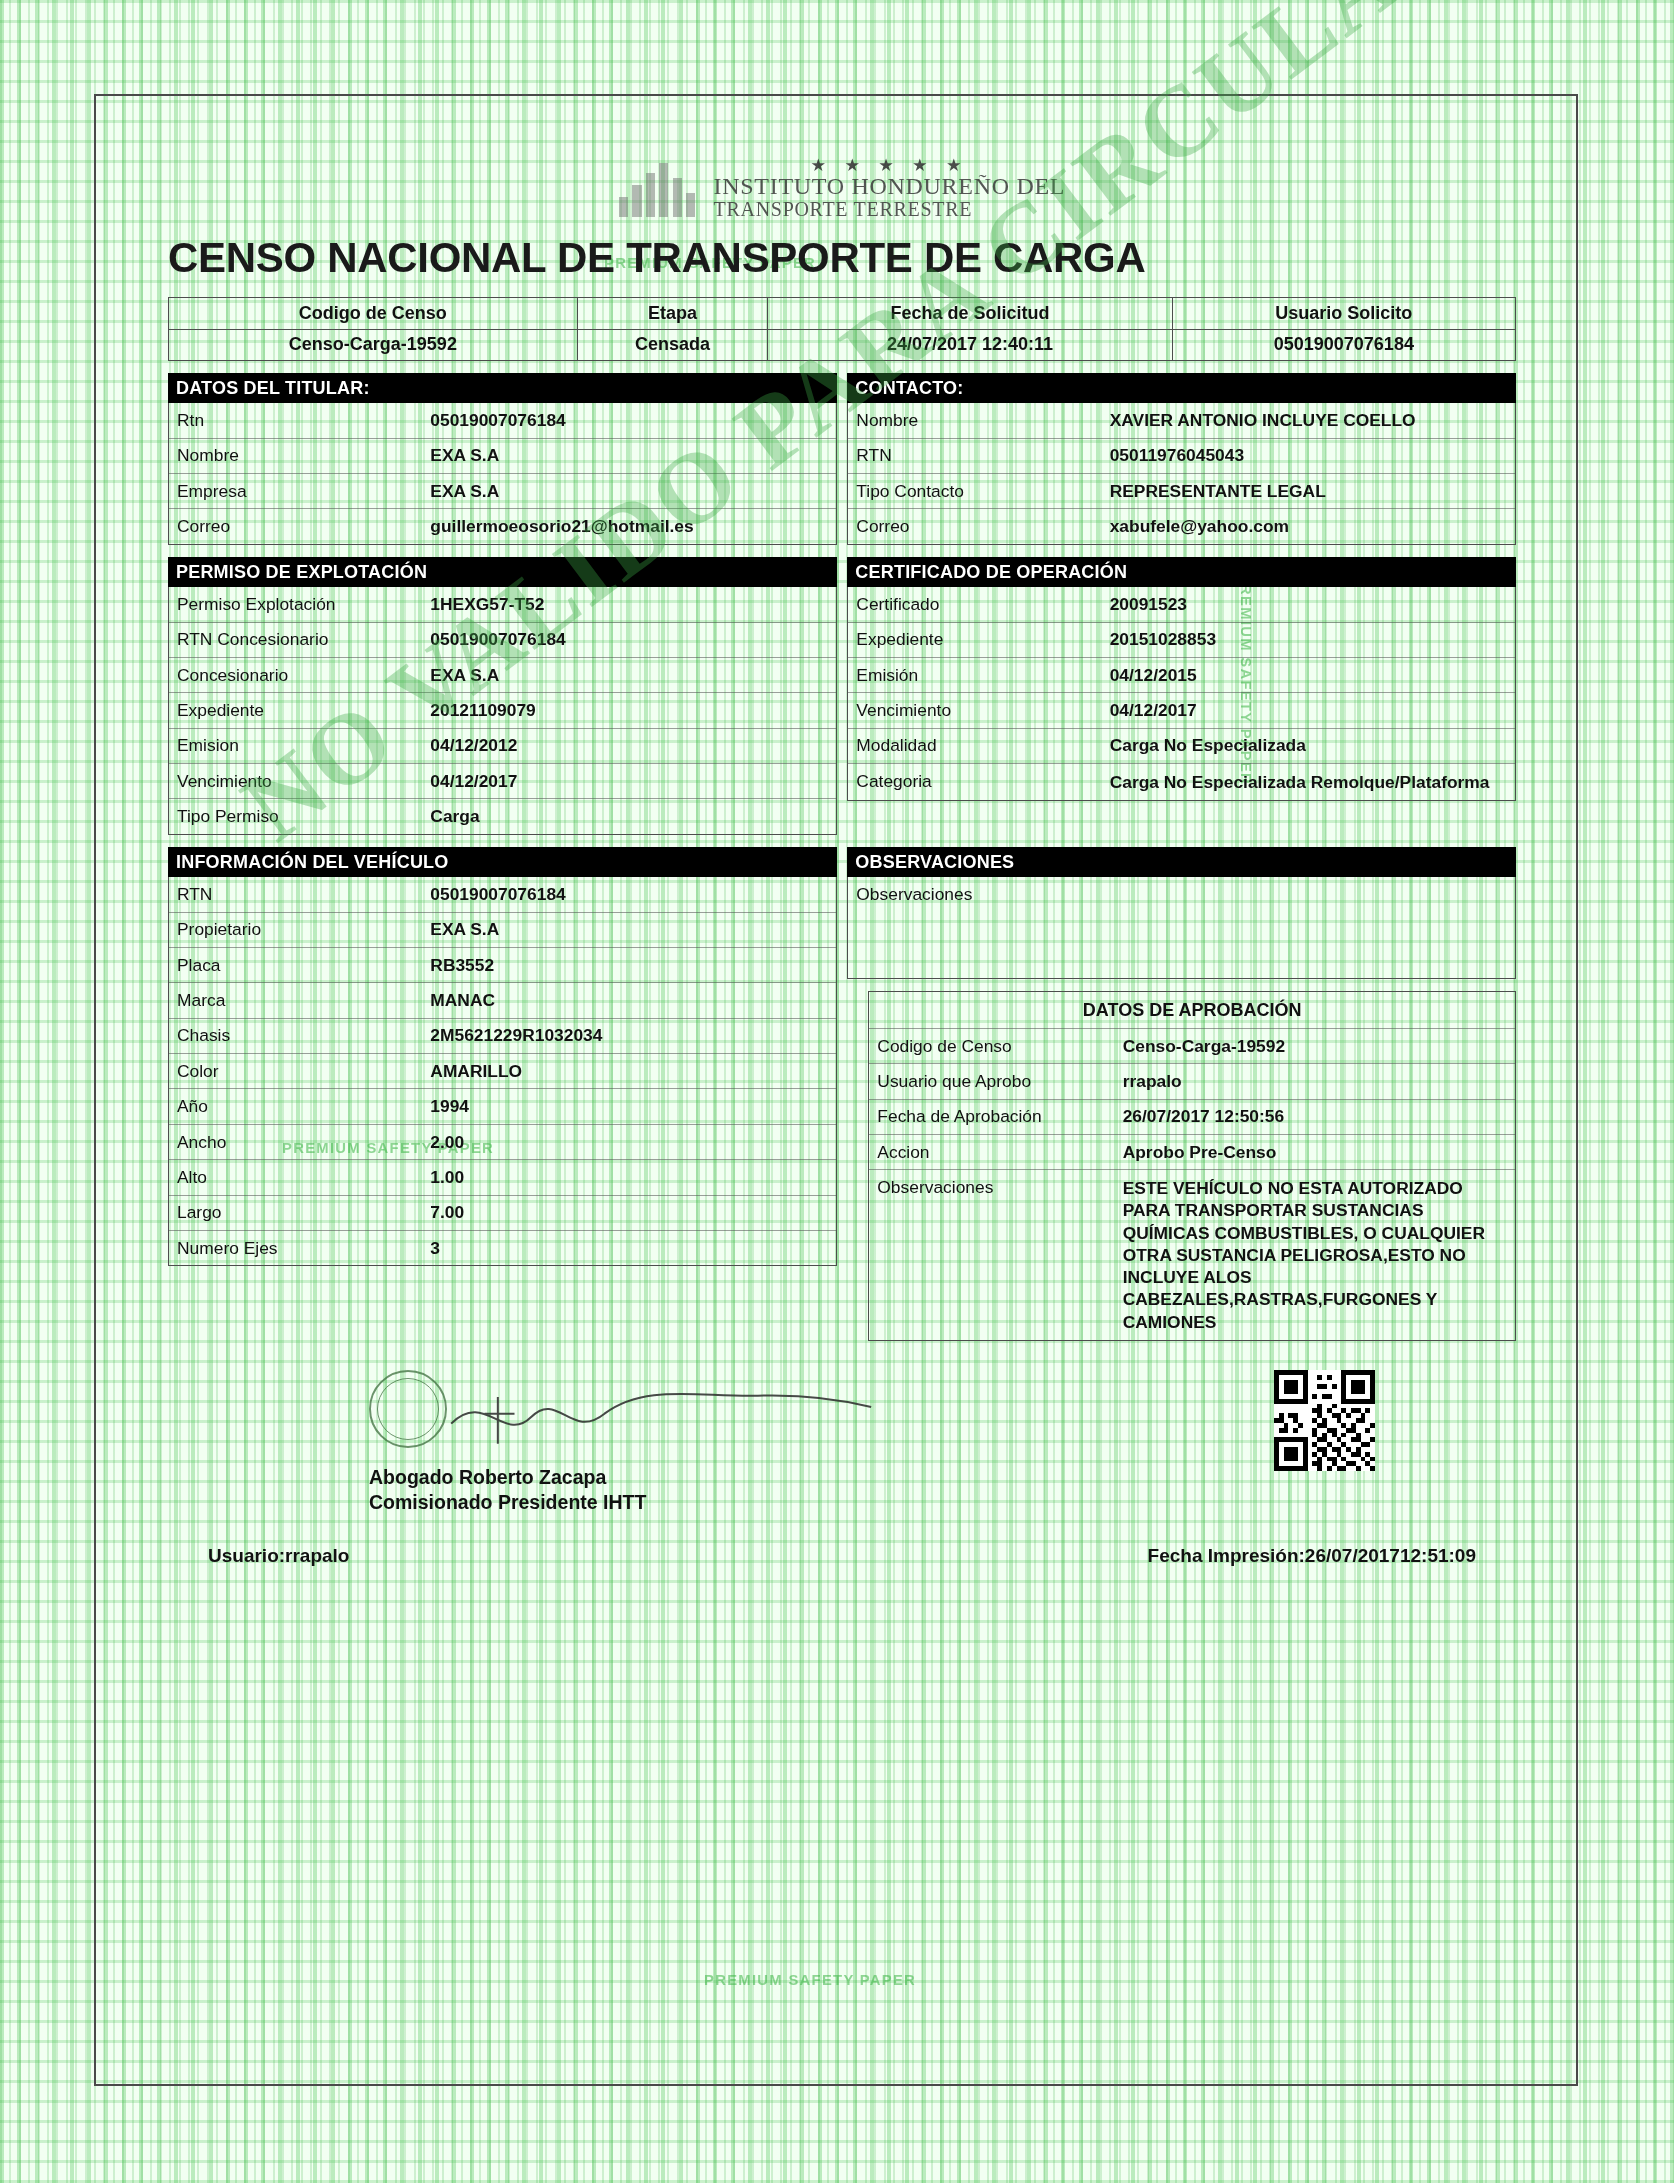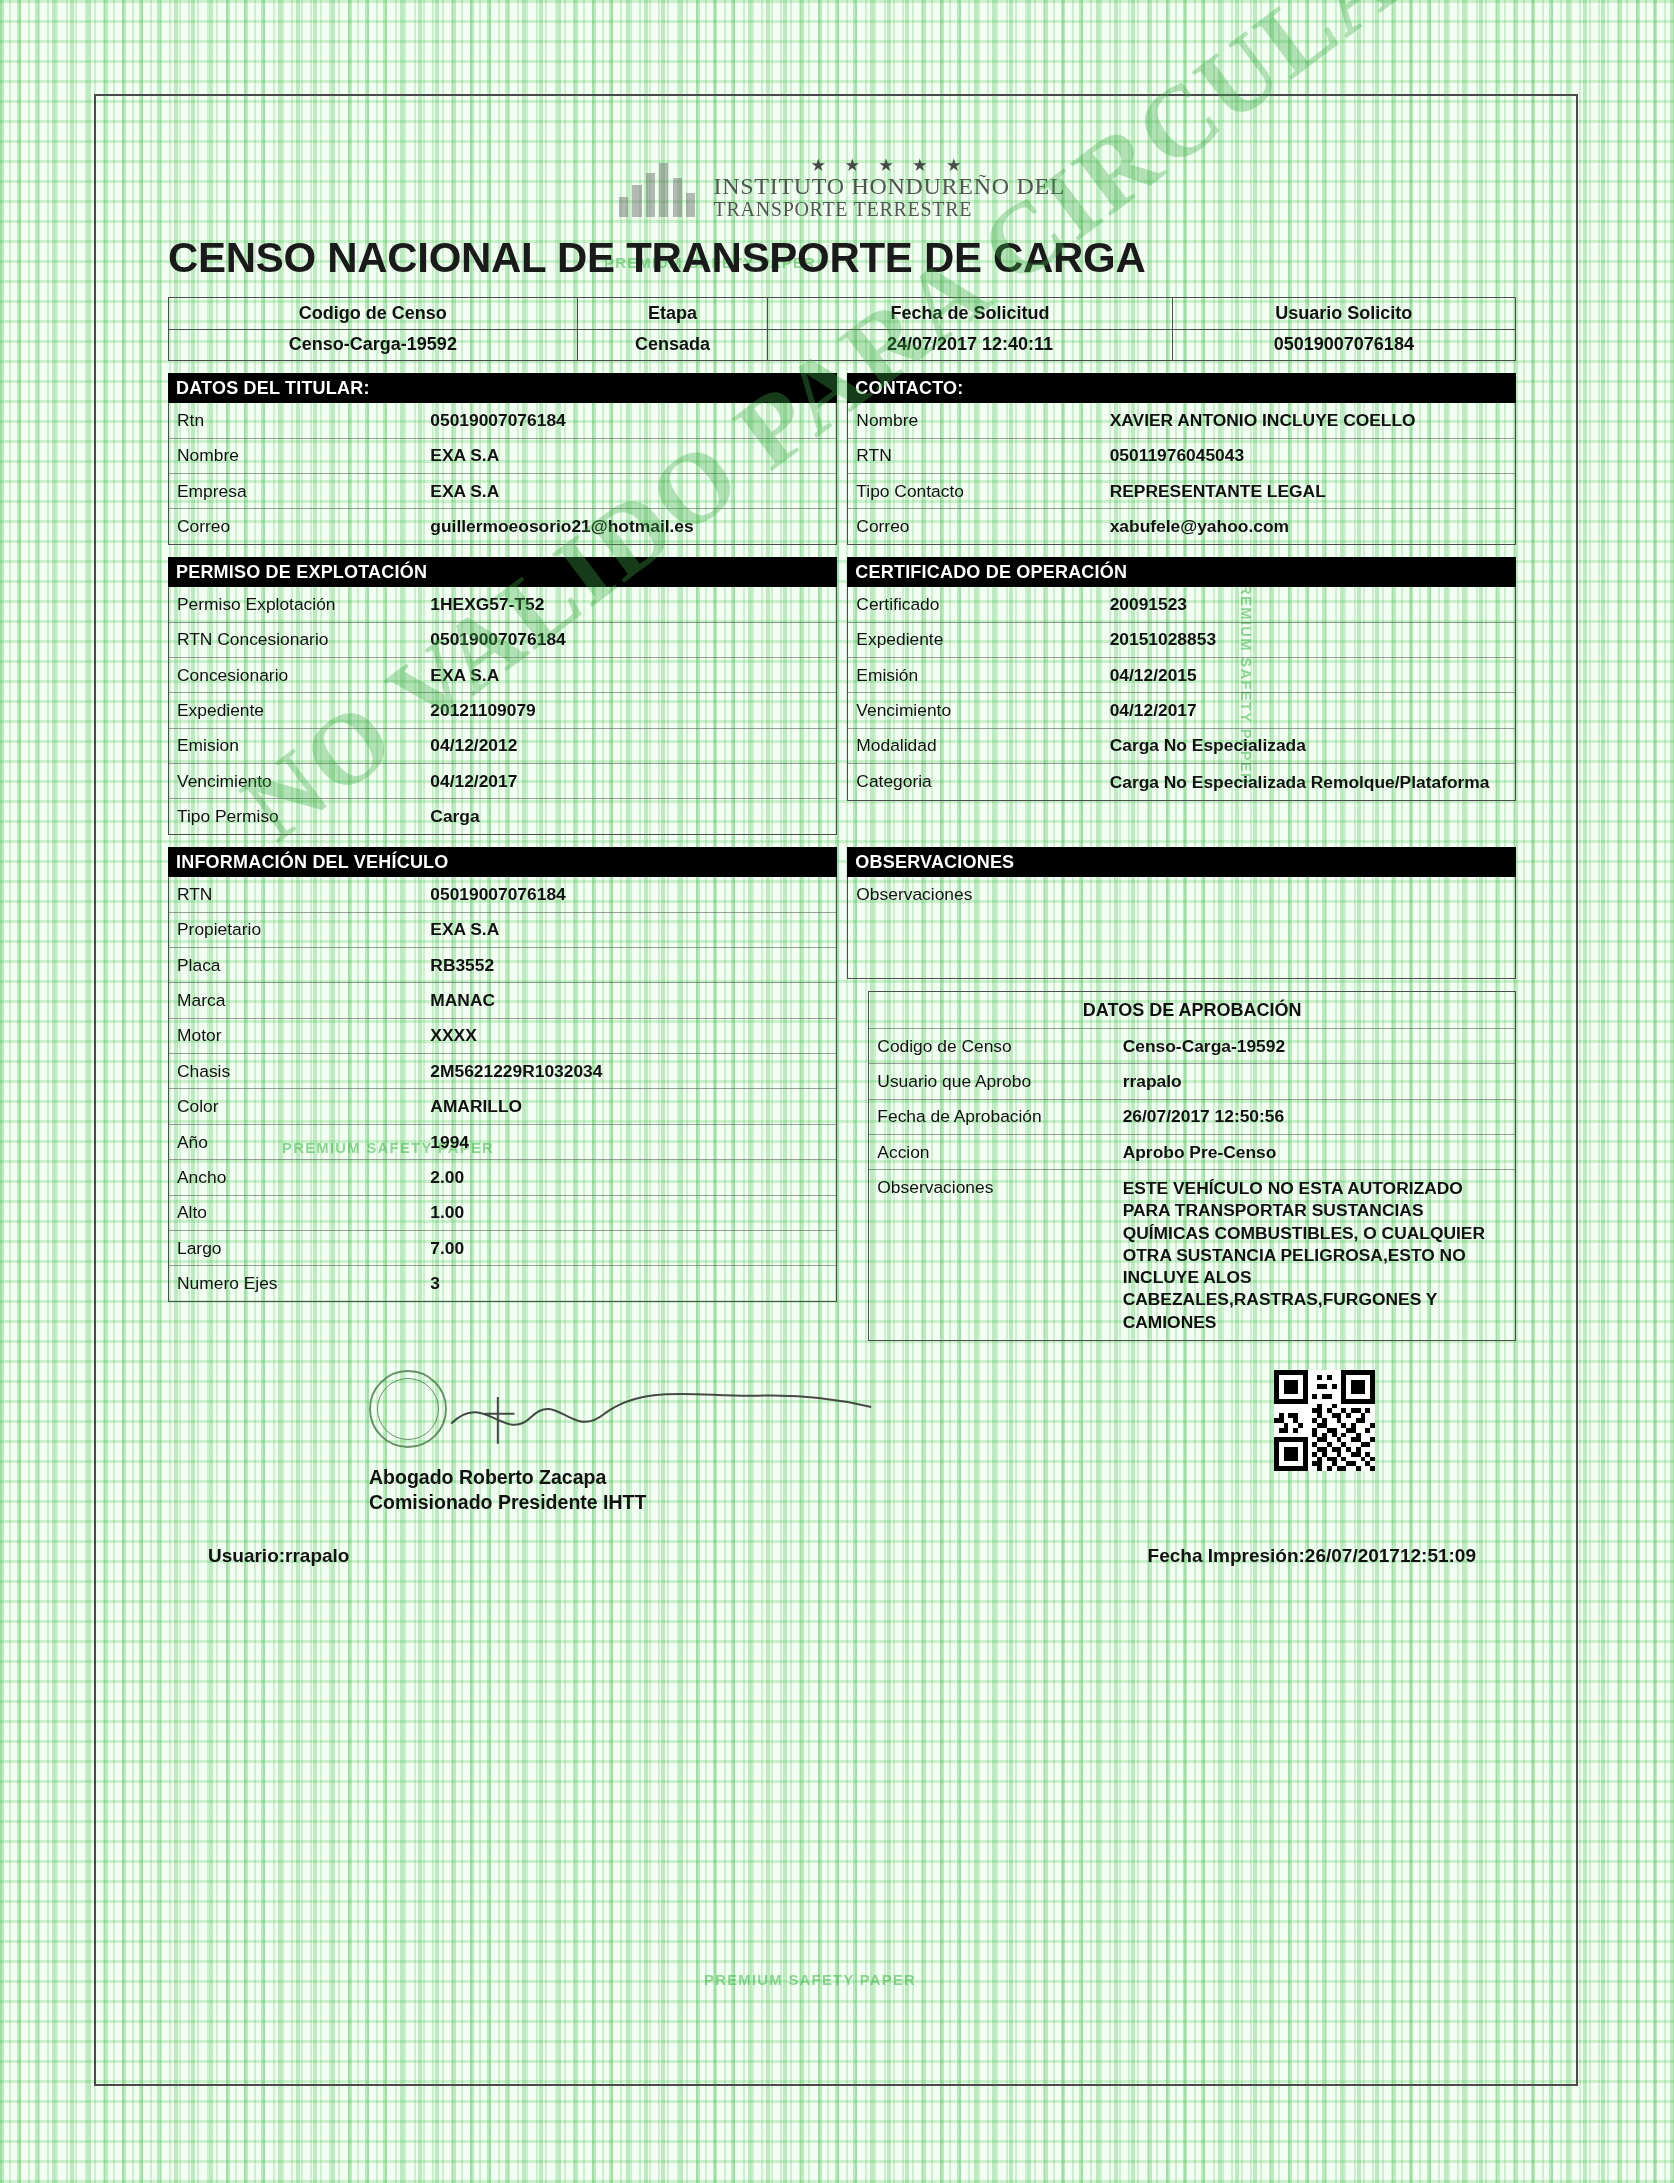--- a/index.html
+++ b/index.html
@@ -443,24 +443,20 @@
               <td class="k">Propietario</td>
               <td class="v">EXA S.A</td>
             </tr>
             <tr>
               <td class="k">Placa</td>
               <td class="v">RB3552</td>
             </tr>
             <tr>
               <td class="k">Marca</td>
               <td class="v">MANAC</td>
-            </tr>
-            <tr>
-              <td class="k">Motor</td>
-              <td class="v">XXXX</td>
             </tr>
             <tr>
               <td class="k">Chasis</td>
               <td class="v">2M5621229R1032034</td>
             </tr>
             <tr>
               <td class="k">Color</td>
               <td class="v">AMARILLO</td>
             </tr>
             <tr>

